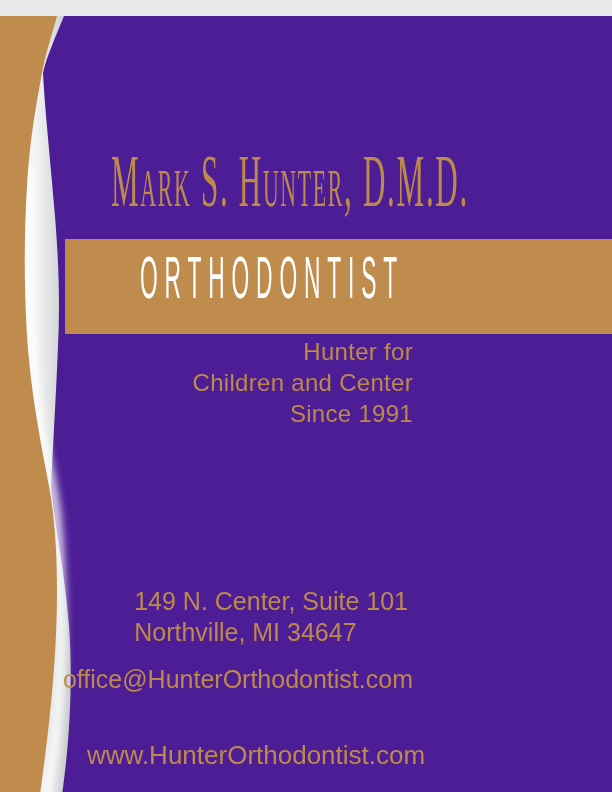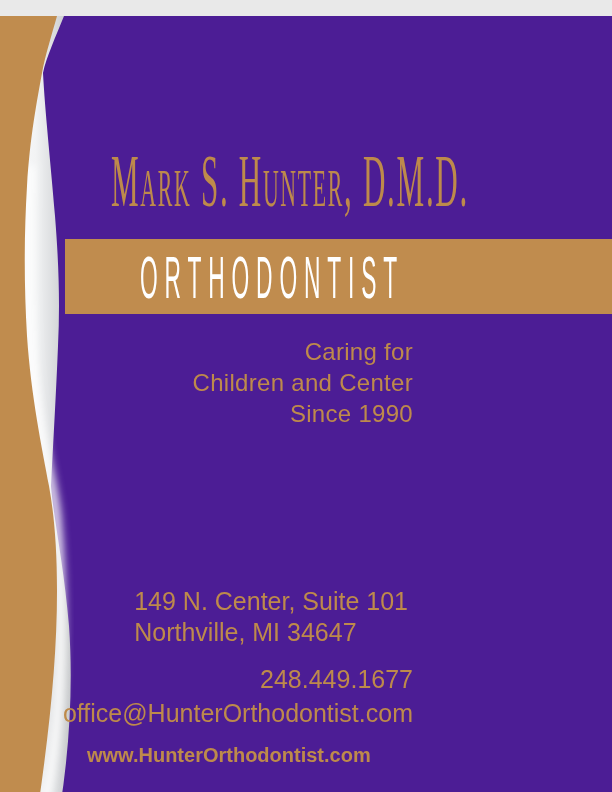--- a/index.html
+++ b/index.html
@@ -41,21 +41,21 @@
     transform-origin: left top;
     white-space: nowrap;
   }
 
   
   .band {
     position: absolute;
     left: 65px;
     right: 0;
     top: 223px;
-    height: 75px;
+    height: 95px;
     background: #C08C4E;
   }
   .band .band-text {
     position: absolute;
     left: 75px;
     top: 0;
     font-family: "Liberation Sans", sans-serif;
     font-size: 60px;
     line-height: 77px;
     font-weight: 400;
@@ -101,23 +101,23 @@
     line-height: 34px;
     color: #BE8A4B;
     white-space: nowrap;
   }
 
   
   .website {
     position: absolute;
     top: 724px;
     left: 87px;
-    font-size: 20px;
+    font-size: 26px;
     line-height: 30px;
-    font-weight: 700;
+    font-weight: 400;
     color: #BE8A4B;
     white-space: nowrap;
   }
 </style>
 </head>
 <body>
 
 <div class="page">
 
   <svg class="swoosh" viewBox="0 0 110 792" preserveAspectRatio="none" aria-hidden="true">
@@ -160,30 +160,29 @@
 
   <div class="doctor-name">
     <span class="inner">Mark S. Hunter, D.M.D.</span>
   </div>
 
   <div class="band">
     <div class="band-text">ORTHODONTIST</div>
   </div>
 
   <div class="tagline">
-    <div>Caring for</div>
+    <div>Hunter for</div>
     <div>Children and Center</div>
-    <div>Since 1990</div>
+    <div>Since 1991</div>
   </div>
 
   <div class="address">
     <div>149 N. Center, Suite 101</div>
     <div>Northville, MI 34647</div>
   </div>
 
   <div class="contact">
-    <div>248.449.1677</div>
     <div>office@HunterOrthodontist.com</div>
   </div>
 
   <div class="website">www.HunterOrthodontist.com</div>
 
 </div>
 
 </body></html>

